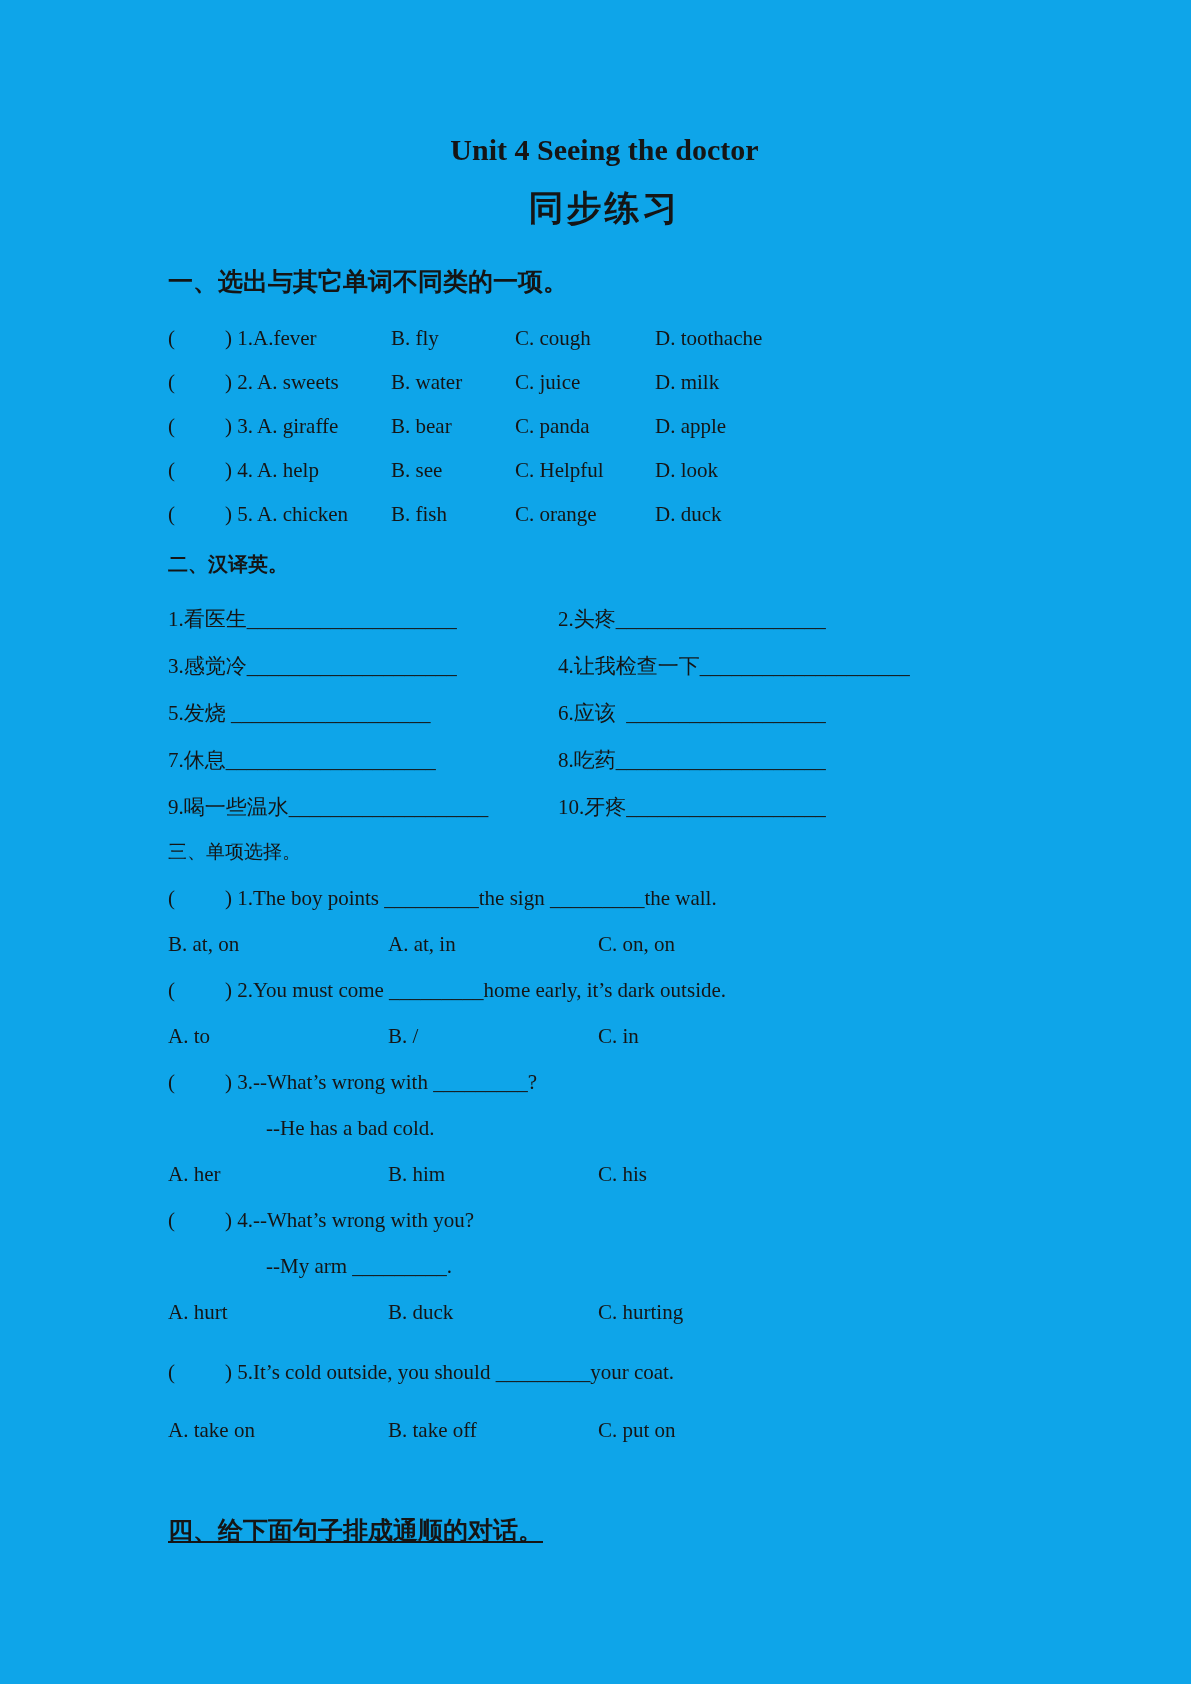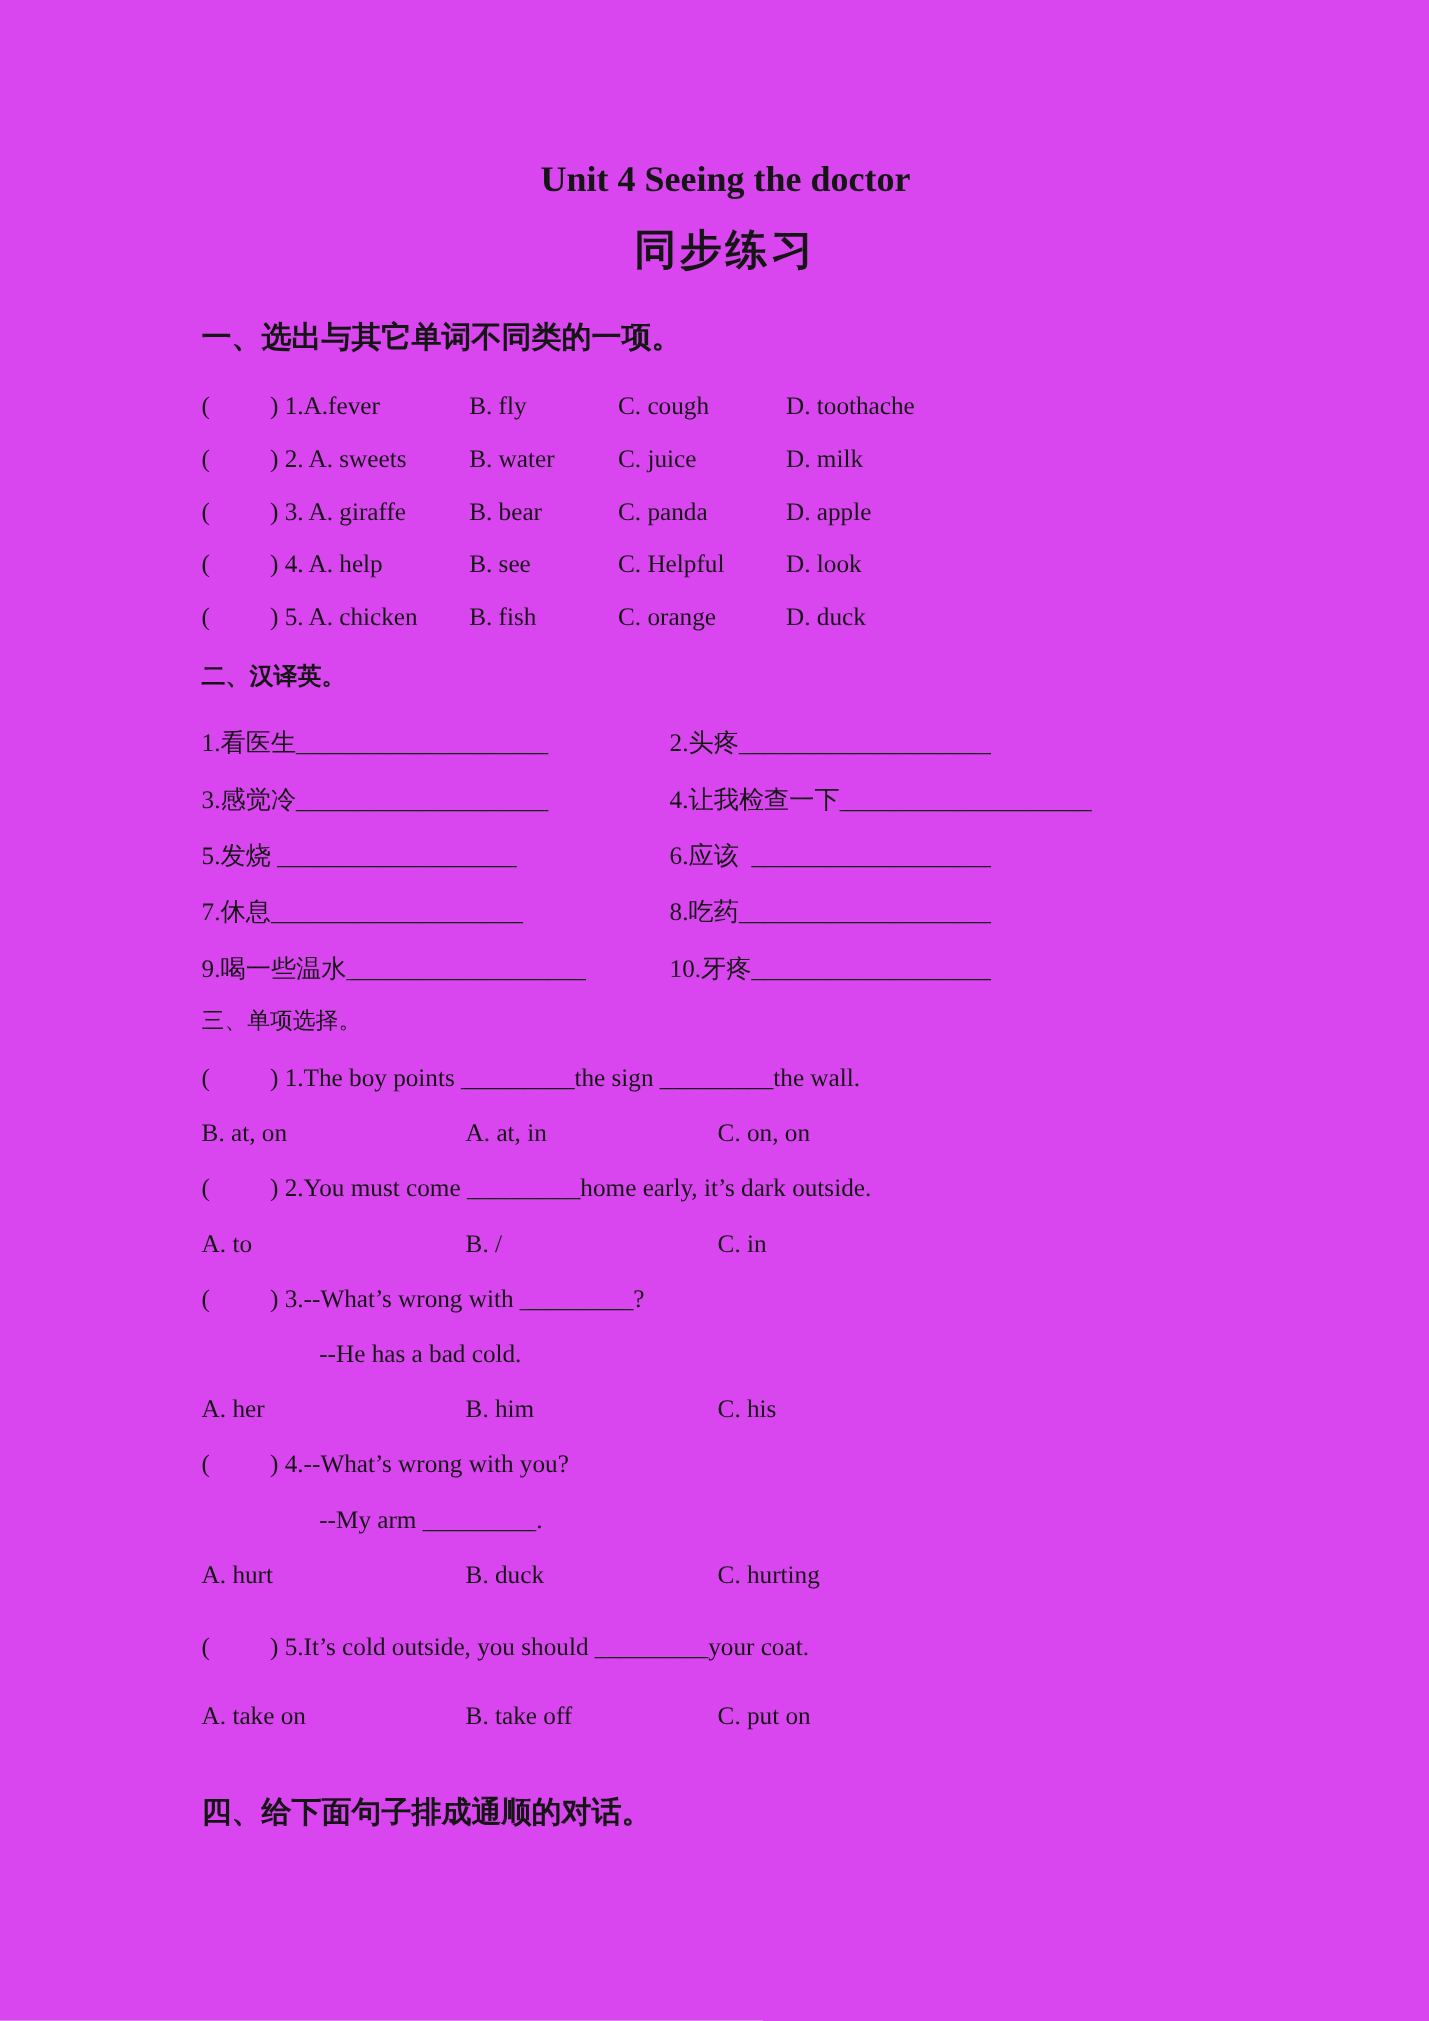--- a/index.html
+++ b/index.html
@@ -1,28 +1,28 @@
 <!DOCTYPE html>
 <html><head>
 <meta charset="utf-8">
 <style>
   html,body{margin:0;padding:0;background:#e8e8e8;}
   .page{
-    width:1191px;height:1684px;background:#d946ef;margin:0 auto;
+    width:1191px;height:1684px;background:#0ea5e9;margin:0 auto;
     font-family:"Liberation Serif","DejaVu Serif",serif;color:#151515;
     overflow:hidden;
   }
   .content{padding:130px 150px 0 168px;}
   .content span{white-space:pre;}
   .title{font-size:30px;font-weight:700;text-align:center;line-height:40px;margin:0 0 20px 0;}
   .subtitle{font-size:35px;font-weight:700;text-align:center;line-height:38px;margin:0 0 36px 0;letter-spacing:3px;}
   .h-big{font-size:25px;font-weight:700;line-height:36px;margin:0 0 16px 0;}
   .h-big2{font-size:20px;font-weight:700;line-height:36px;margin:10px 0 14px 0;}
   .h-small{font-size:19px;font-weight:400;line-height:30px;margin:6px 0 8px 0;}
-  .h-end{font-size:25px;font-weight:700;line-height:36px;margin:40px 0 0 0;}
+  .h-end{font-size:25px;font-weight:700;line-height:36px;margin:60px 0 0 0;text-decoration:underline;}
   .row1{display:grid;grid-template-columns:57px 166px 124px 140px auto;font-size:21px;line-height:44px;}
   .trow{display:grid;grid-template-columns:390px auto;font-size:21px;line-height:47px;}
   .qrow{display:grid;grid-template-columns:57px auto;font-size:21px;line-height:46px;}
   .subline{font-size:21px;line-height:46px;padding-left:98px;}
   .opts{display:grid;grid-template-columns:220px 210px auto;font-size:21px;line-height:46px;}
   .mt14{margin-top:14px;}
   .mt12{margin-top:12px;}
 </style>
 </head>
 <body>

